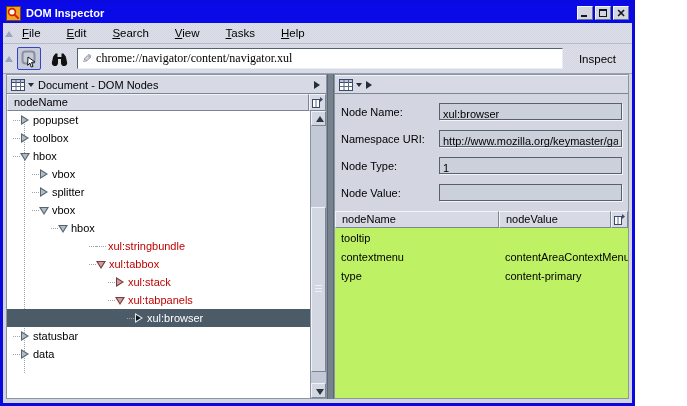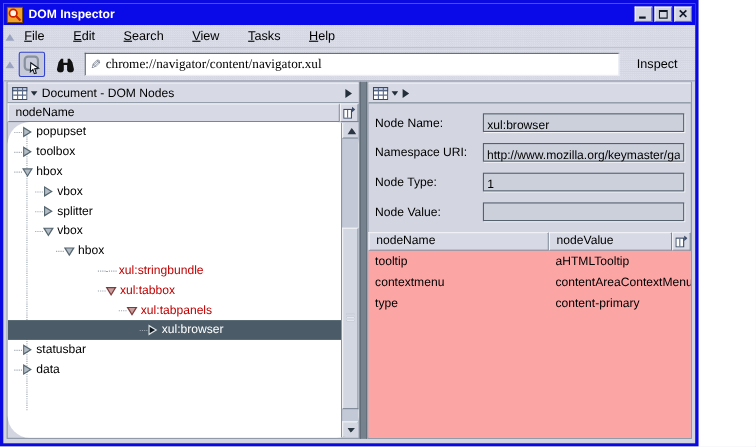--- a/index.html
+++ b/index.html
@@ -106,21 +106,21 @@
     border: 1px solid; border-color: #f2f4f8 #7a8694 #7a8694 #f2f4f8;
     white-space: nowrap; overflow: hidden;
   }
   .col-header.grow { flex: 1 1 auto; }
   .picker-btn {
     width: 17px; flex: 0 0 auto; background: #d7d9e4;
     border: 1px solid; border-color: #f2f4f8 #7a8694 #7a8694 #f2f4f8;
     display:flex; align-items:center; justify-content:center;
   }
 
-  .tree-wrap { position: relative; flex: 1 1 auto; background: #fff; overflow: hidden; border-radius: 20px; }
+  .tree-wrap { position: relative; flex: 1 1 auto; background: #fff; overflow: hidden; }
   .tree-rows { position:absolute; left:0; right:16px; top:0; bottom:0; overflow:hidden; }
   .root-line { position:absolute; left:17px; top:9px; height:253px; border-left:1px dotted #9aa4b0; }
   .tree-row { height: 18px; display: flex; align-items: center; font-size: 11px; color:#000; white-space: nowrap; position:relative; }
   .tree-row.red .tlabel { color: #c00000; }
   .tree-row.selected { background: #4b5c68; color: #fff; }
   .tree-row.selected .tlabel { color: #fff; }
   .indent { display:inline-block; height:1px; flex:0 0 auto; }
   .stub { display:inline-block; width:7px; border-top:1px dotted #9aa4b0; height:1px; flex:0 0 auto; }
   .tlabel { padding-left: 2px; }
 
@@ -165,21 +165,21 @@
     box-shadow: 1px 1px 0 #f2f4f8;
   }
   .form-box input {
     width:100%; height:100%; border:0; outline:0; background:rgba(0,0,0,0);
     font-family:"Liberation Sans", sans-serif; font-size:11px; color:#000; padding:0 3px;
     white-space:nowrap; overflow:hidden;
   }
 
   
   .attr-table { display:flex; flex-direction:column; flex:1 1 auto; min-height:0; }
-  .attr-body { flex:1 1 auto; background:#fca5a5; overflow:hidden; }
+  .attr-body { flex:1 1 auto; background:#bef264; overflow:hidden; }
   .attr-row { display:flex; height:19px; align-items:center; font-size:11px; color:#000; }
   .attr-cell-name { width:164px; flex:0 0 auto; padding-left:6px; white-space:nowrap; overflow:hidden; }
   .attr-cell-value { flex:1 1 auto; padding-left:6px; white-space:nowrap; overflow:hidden; }
   .ch-name { width:164px; flex:0 0 auto; }
   .ch-value { flex:1 1 auto; }
 </style>
 </head>
 <body>
 
 <div class="window">
@@ -313,20 +313,26 @@
             </div>
             <div class="tree-row red">
               <span class="indent" style="width: 82px;"></span>
               <span class="stub"></span>
               <span class="twisty expanded"></span>
               <span class="tlabel">xul:tabbox</span>
             </div>
             <div class="tree-row red">
               <span class="indent" style="width: 101px;"></span>
               <span class="stub"></span>
+              <span class="twisty collapsed"></span>
+              <span class="tlabel">xul:stack</span>
+            </div>
+            <div class="tree-row red">
+              <span class="indent" style="width: 101px;"></span>
+              <span class="stub"></span>
               <span class="twisty expanded"></span>
               <span class="tlabel">xul:tabpanels</span>
             </div>
             <div class="tree-row red selected">
               <span class="indent" style="width: 120px;"></span>
               <span class="stub"></span>
               <span class="twisty collapsed"></span>
               <span class="tlabel">xul:browser</span>
             </div>
             <div class="tree-row">
@@ -400,21 +406,20 @@
             <svg width="11" height="11" viewBox="0 0 11 11">
               <rect x="0.5" y="2.5" width="7" height="8" fill="#fff" stroke="#3a4a66"></rect>
               <line x1="4" y1="3" x2="4" y2="10" stroke="#5a6a8a"></line>
               <polygon points="8,0 11,2.5 8,5" fill="#3a4a66"></polygon>
             </svg>
           </span>
         </div>
         <div class="attr-body">
             <div class="attr-row">
               <span class="attr-cell-name">tooltip</span>
-              <span class="attr-cell-value">aHTMLTooltip</span>
             </div>
             <div class="attr-row">
               <span class="attr-cell-name">contextmenu</span>
               <span class="attr-cell-value">contentAreaContextMenu</span>
             </div>
             <div class="attr-row">
               <span class="attr-cell-name">type</span>
               <span class="attr-cell-value">content-primary</span>
             </div>
           </div>

